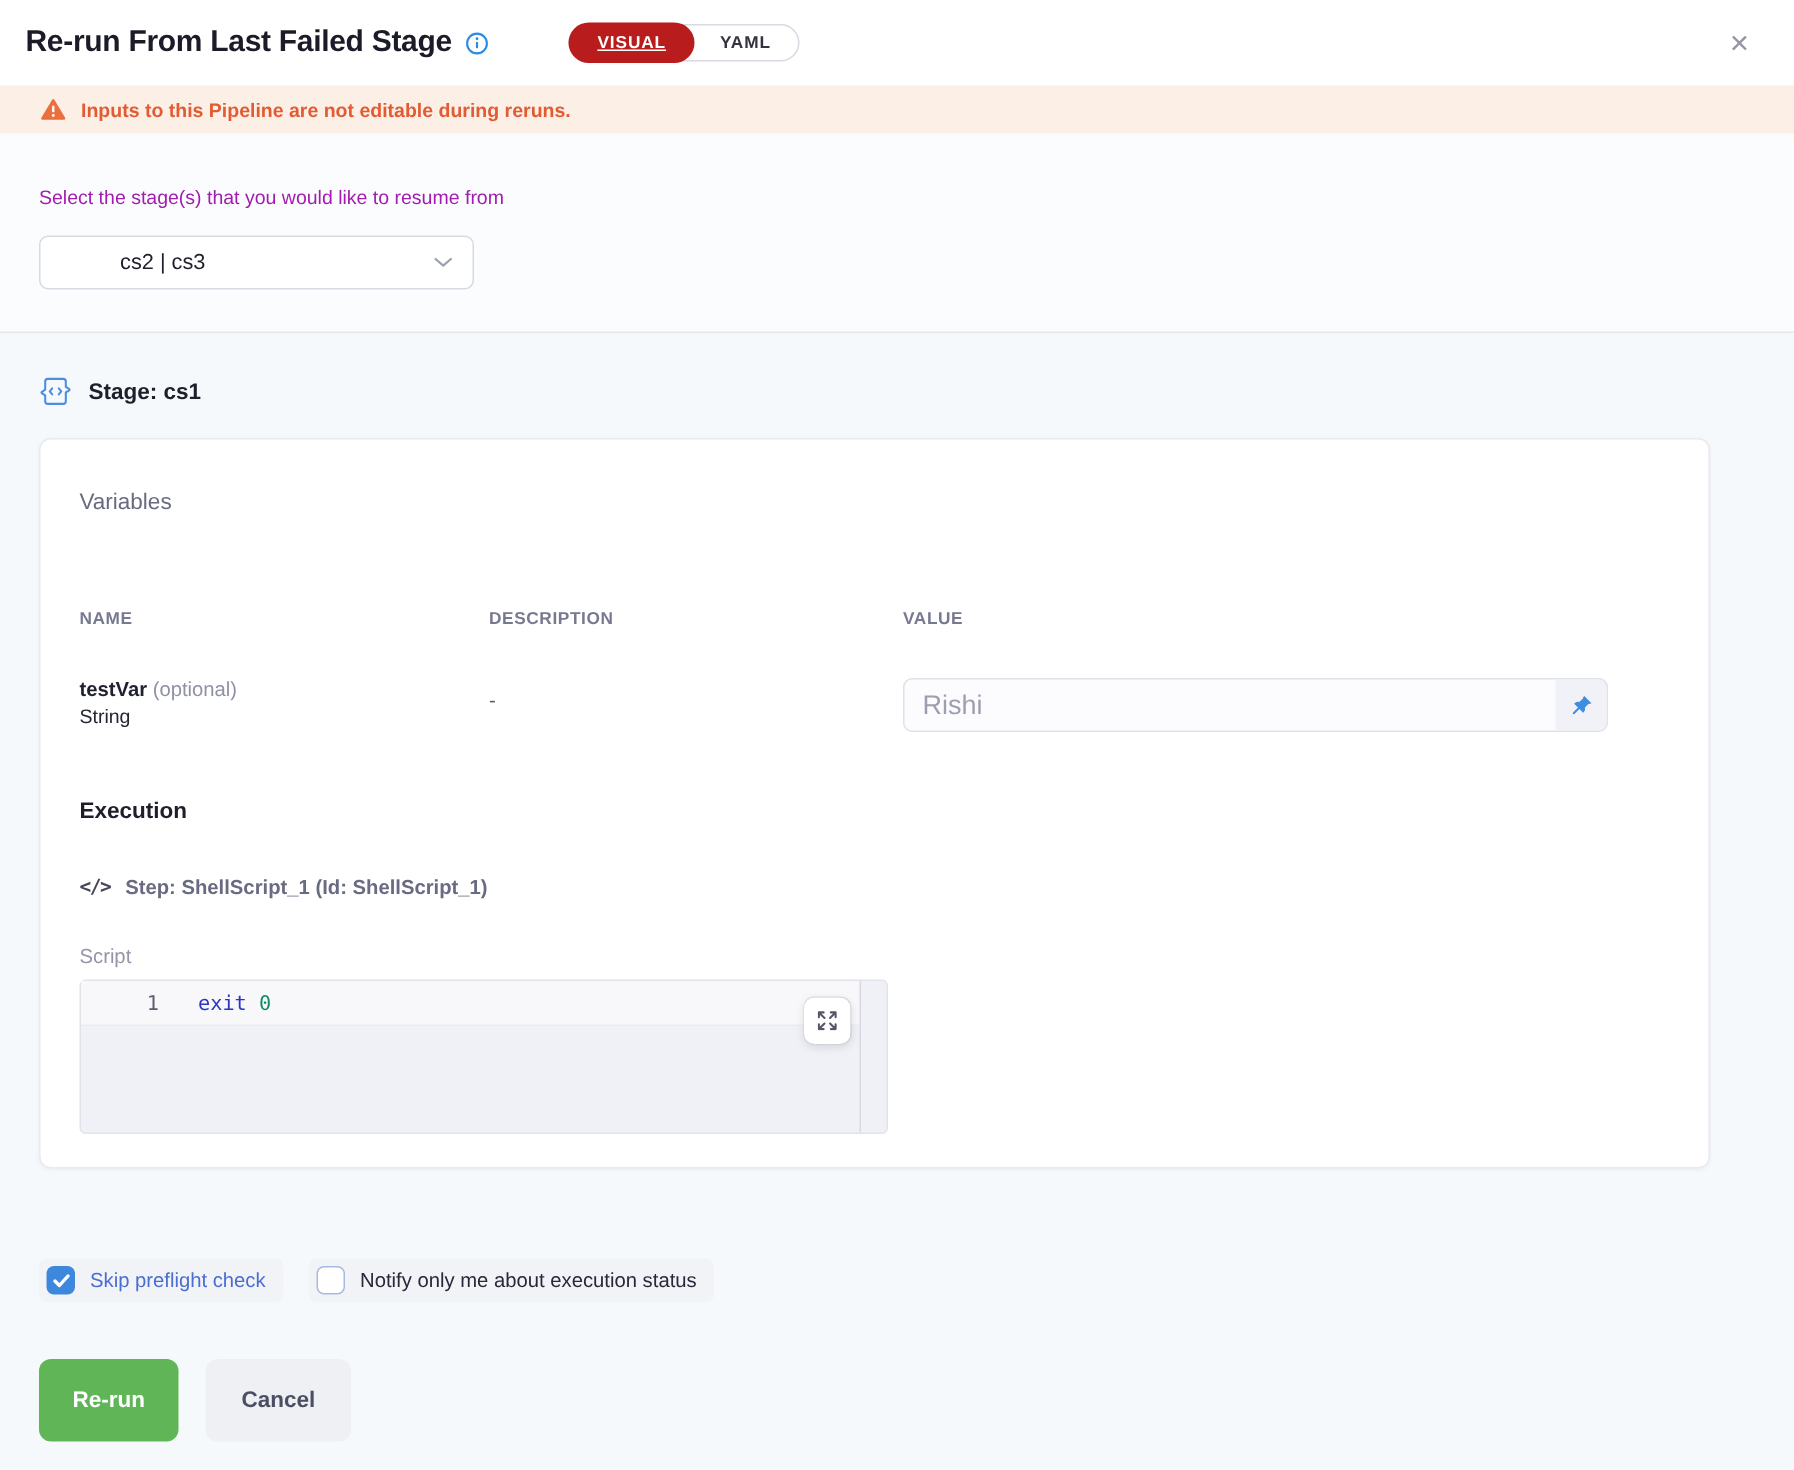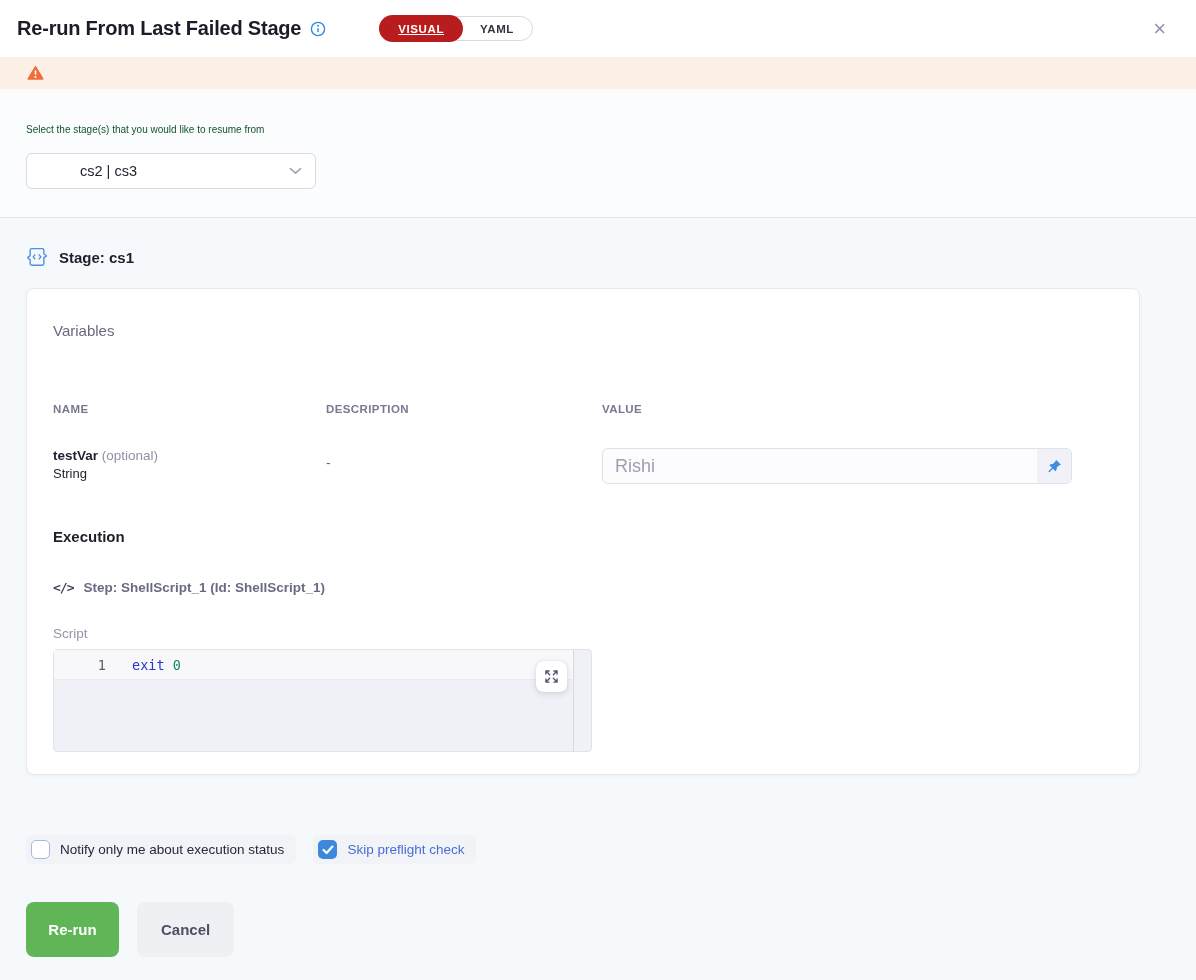--- a/index.html
+++ b/index.html
@@ -15,21 +15,21 @@
   .seg.active { background:#b91c1c; color:#ffffff; margin:-1px; height:27px; padding:0 19px;text-decoration:underline; }
   .seg.inactive { color:#33343f; }
   .close-x { margin-left:auto; font-size:22px; line-height:1; color:#9495a8; cursor:pointer; font-weight:400; }
 
   
   .banner { height:32px; background:#fcefe6; display:flex; align-items:center; gap:10px; padding-left:27px; }
   .banner-text { color:#e25b33; font-weight:bold; font-size:13px; }
 
   
   .sel-section { background:#fbfcfe; padding:35px 26px 28px; border-bottom:1px solid #e3e7ec; }
-  .sel-label { font-size:10px; color:#14532d; }
+  .sel-label { font-size:13px; color:#a21caf; }
   .dropdown { margin-top:18px; width:290px; height:36px; background:#fff; border:1px solid #d8d9e2; border-radius:6px; display:flex; align-items:center; justify-content:space-between; padding:0 13px; cursor:pointer; }
   .dropdown-value { font-size:14.5px; color:#1e1f2b;margin-left:40px; }
 
   
   .main { background:#f6f9fc; padding-top:29px; }
   .stage-heading { margin-left:26px; display:flex; align-items:center; gap:11px; }
   .stage-title { font-size:15px; font-weight:bold; color:#1e1f2b; }
 
   .card { margin:21px 56px 0 26px; background:#ffffff; border:1px solid #e9eaef; border-radius:8px;
           box-shadow:0 1px 3px rgba(40,41,61,0.06); padding:33px 26px 22px; }
@@ -99,20 +99,21 @@
 </div>
 
 <div class="banner">
   <span style="display:inline-flex;">
     <svg width="17" height="16" viewBox="0 0 18 16">
       <path d="M8.1 1.3 Q9 -0.2 9.9 1.3 L17.3 13.6 Q18.1 15.2 16.4 15.2 H1.6 Q-0.1 15.2 0.7 13.6 Z" fill="#ec6e3c"></path>
       <rect x="8.15" y="5.2" width="1.7" height="4.8" rx="0.85" fill="#ffffff"></rect>
       <circle cx="9" cy="12.3" r="1.05" fill="#ffffff"></circle>
     </svg>
   </span>
+  <span class="banner-text">Inputs to this Pipeline are not editable during reruns.</span>
 </div>
 
 <div class="sel-section">
   <div class="sel-label">Select the stage(s) that you would like to resume from</div>
   <div class="dropdown">
     <span class="dropdown-value">cs2 | cs3</span>
     <span style="display:inline-flex;">
       <svg width="13" height="8" viewBox="0 0 14 8">
           <path d="M1.5 1.5 L7 6.3 L12.5 1.5" fill="none" stroke="#9aa1b0" stroke-width="1.6" stroke-linecap="round" stroke-linejoin="round"></path>
         </svg>
@@ -188,31 +189,31 @@
           <path d="M13 9.6 V13 H9.6 M12.6 12.6 L9 9"></path>
           <path d="M4.4 13 H1 V9.6 M1.4 12.6 L5 9"></path>
         </svg>
       </button>
     </div>
 
   </div>
 
   <div class="chk-row">
     <label class="chk">
-      <span class="box unchecked"></span>
-      <span class="chk-label dark">Notify only me about execution status</span>
-    </label>
-    <label class="chk">
       <span class="box checked">
         <svg width="12" height="10" viewBox="0 0 12 10">
             <path d="M1.6 5 L4.6 8 L10.4 1.6" fill="none" stroke="#ffffff" stroke-width="2.2" stroke-linecap="round" stroke-linejoin="round"></path>
           </svg>
       </span>
       <span class="chk-label blue">Skip preflight check</span>
     </label>
+    <label class="chk">
+      <span class="box unchecked"></span>
+      <span class="chk-label dark">Notify only me about execution status</span>
+    </label>
   </div>
 
   <div class="btn-row">
     <button class="btn btn-rerun">Re-run</button>
     <button class="btn btn-cancel">Cancel</button>
   </div>
 
 </div>
 
 </body></html>

